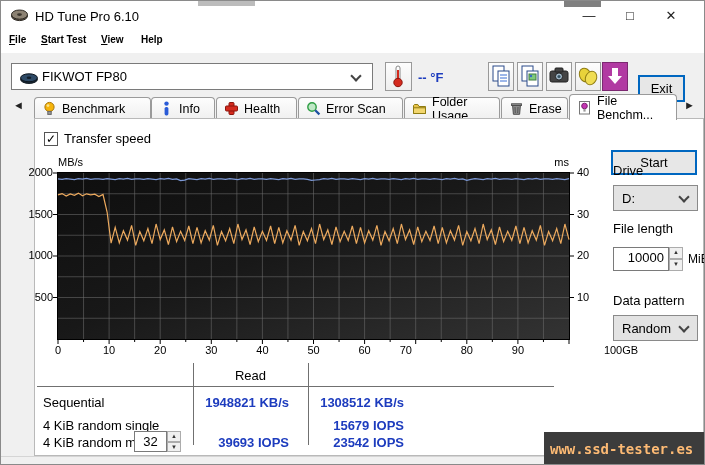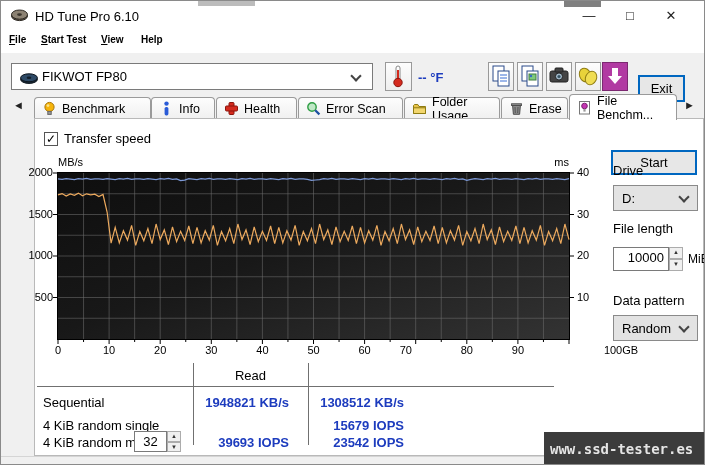--- a/index.html
+++ b/index.html
@@ -58,21 +58,21 @@
   .spin-arrows div { height:50%; background:#f0f0f0; border:1px solid #acacac; font-size:6px; line-height:8px; text-align:center; color:#333; }
 
   
   .tline { position:absolute; background:#707070; z-index:2; }
   .thead { position:absolute; text-align:center; font-size:13px; z-index:2; }
   .trow-label { position:absolute; left:42px; font-size:13px; z-index:2; }
   .tval { position:absolute; width:96px; text-align:right; font-weight:bold; color:#1d3cbe; font-size:13px; z-index:2; }
 
   
   .watermark { position:absolute; left:543px; top:431px; width:162px; height:34px; background:#3c3c3c; z-index:9; }
-  .watermark span { position:absolute; left:6px; top:9px; font-family:"DejaVu Sans Mono", monospace; font-weight:bold; font-size:14px; color:#e5e5e5; letter-spacing:0; }
+  .watermark span { position:absolute; left:6px; top:9px; font-family:"DejaVu Sans Mono", monospace; font-weight:bold; font-size:14px; color:#fdba74; letter-spacing:0; }
 
   .statusstrip { position:absolute; left:0; top:455px; width:100%; height:10px; background:#f0f0f0; border-top:1px solid #d5d5d5; }
 </style>
 </head>
 <body>
 
 <div class="win">
 
   <div class="titlebar">
     <span class="title-icon">

